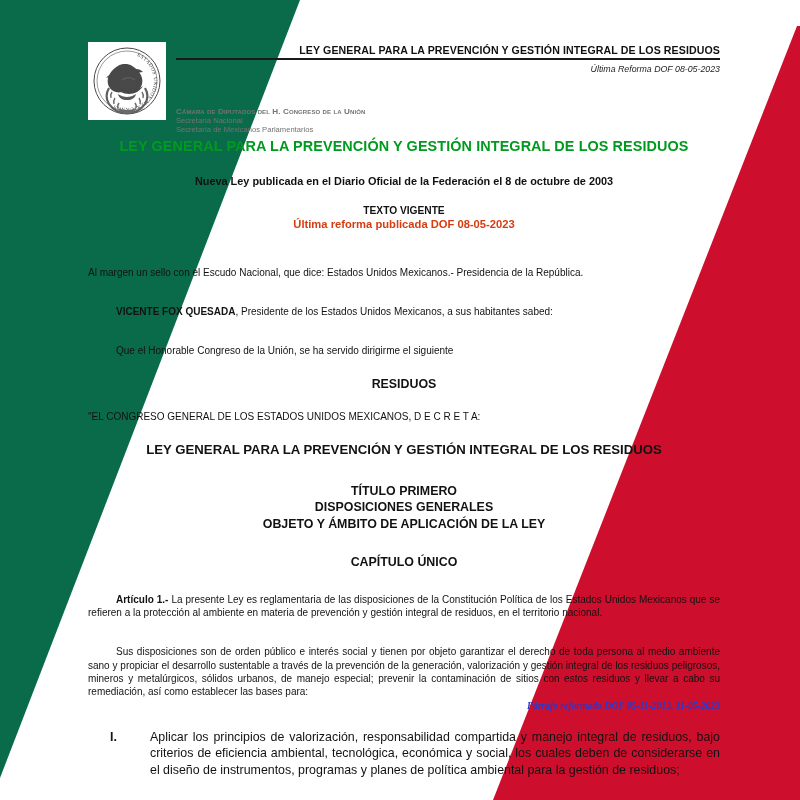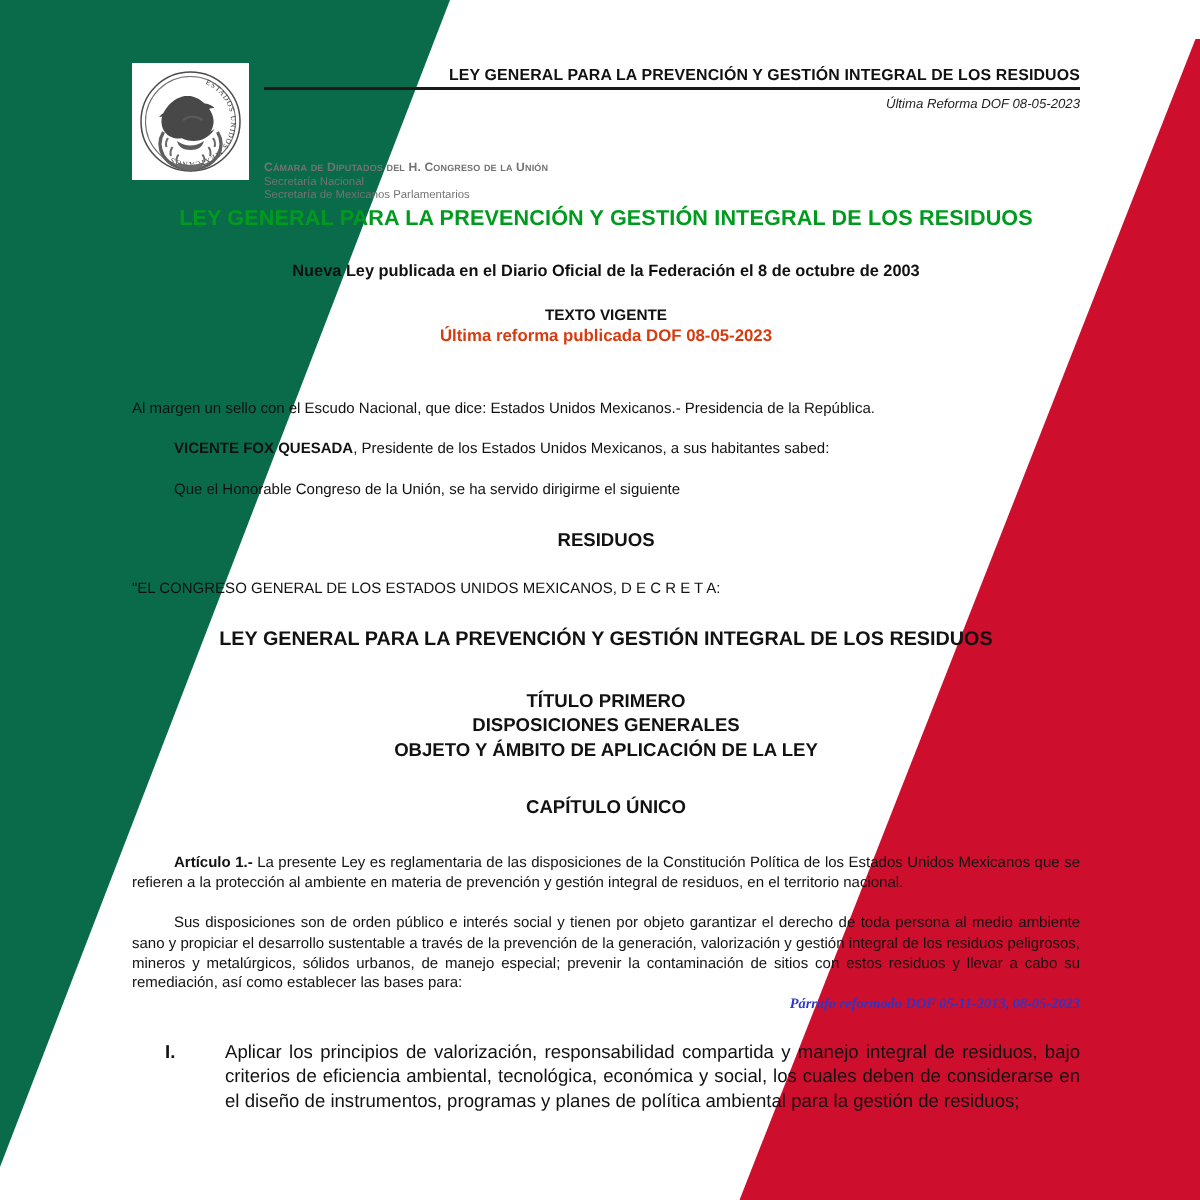--- a/index.html
+++ b/index.html
@@ -153,21 +153,21 @@
     width: 632px;
     color: #121212;
   }
   p.par {
     margin: 0;
     font-size: 10px;
     line-height: 1.32;
     text-align: justify;
     text-justify: inter-word;
   }
-  p.par.gap { margin-top: 14px; }
+  p.par.gap { margin-top: 26px; }
   .indent { text-indent: 28px; }
   .center { text-align: center; }
   .bold { font-weight: bold; }
   .heading-center {
     margin: 0;
     text-align: center;
     font-weight: bold;
     font-size: 12.4px;
     line-height: 1.34;
   }
@@ -287,21 +287,21 @@
       <p class="heading-center" style="margin-top:24px;">TÍTULO PRIMERO</p>
       <p class="heading-center">DISPOSICIONES GENERALES</p>
 
       <p class="heading-center">OBJETO Y ÁMBITO DE APLICACIÓN DE LA LEY</p>
       <p class="heading-center" style="margin-top:22px;">CAPÍTULO ÚNICO</p>
 
       <p class="par indent" style="margin-top:22px;"><span class="bold">Artículo 1.-</span><span> La presente Ley es reglamentaria de las disposiciones de la Constitución Política de los Estados Unidos Mexicanos que se refieren a la protección al ambiente en materia de prevención y gestión integral de residuos, en el territorio nacional.</span></p>
 
       <p class="par gap indent">Sus disposiciones son de orden público e interés social y tienen por objeto garantizar el derecho de toda persona al medio ambiente sano y propiciar el desarrollo sustentable a través de la prevención de la generación, valorización y gestión integral de los residuos peligrosos, mineros y metalúrgicos, sólidos urbanos, de manejo especial; prevenir la contaminación de sitios con estos residuos y llevar a cabo su remediación, así como establecer las bases para:</p>
 
-      <p class="reform-note">Párrafo reformado DOF 05-11-2013, 08-05-2023</p>
+      <p class="reform-note">Párrafo reformado DOF 05-11-2013, 11-05-2023</p>
 
       <div class="fraction">
         <div class="fraction-num">I.</div>
         <div class="fraction-text">Aplicar los principios de valorización, responsabilidad compartida y manejo integral de residuos, bajo criterios de eficiencia ambiental, tecnológica, económica y social, los cuales deben de considerarse en el diseño de instrumentos, programas y planes de política ambiental para la gestión de residuos;</div>
       </div>
 
     </div>
   </div>
 </div>
 

